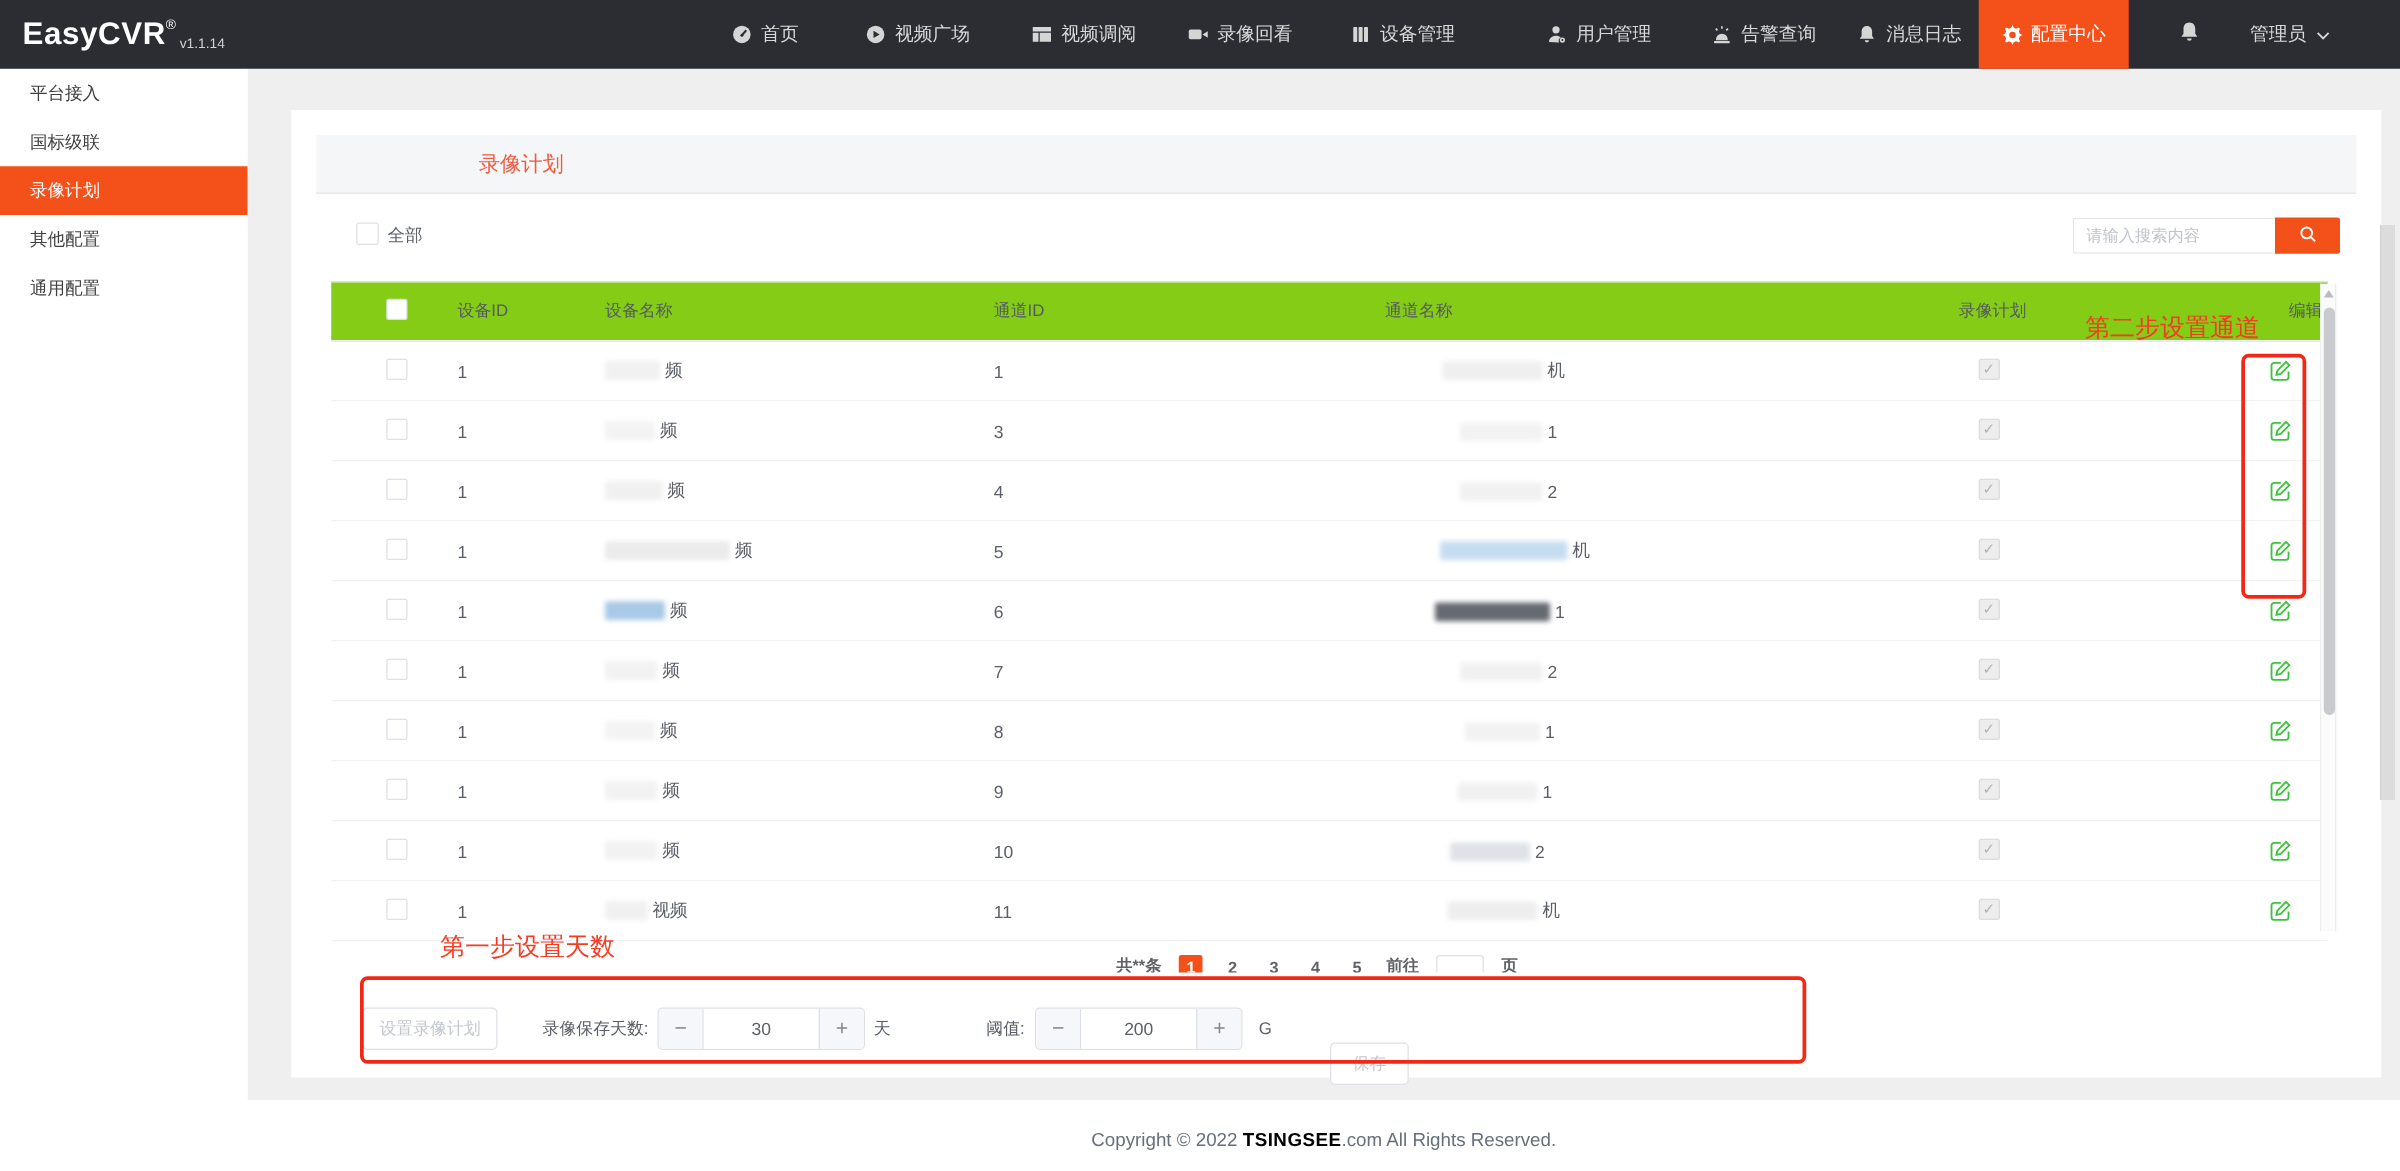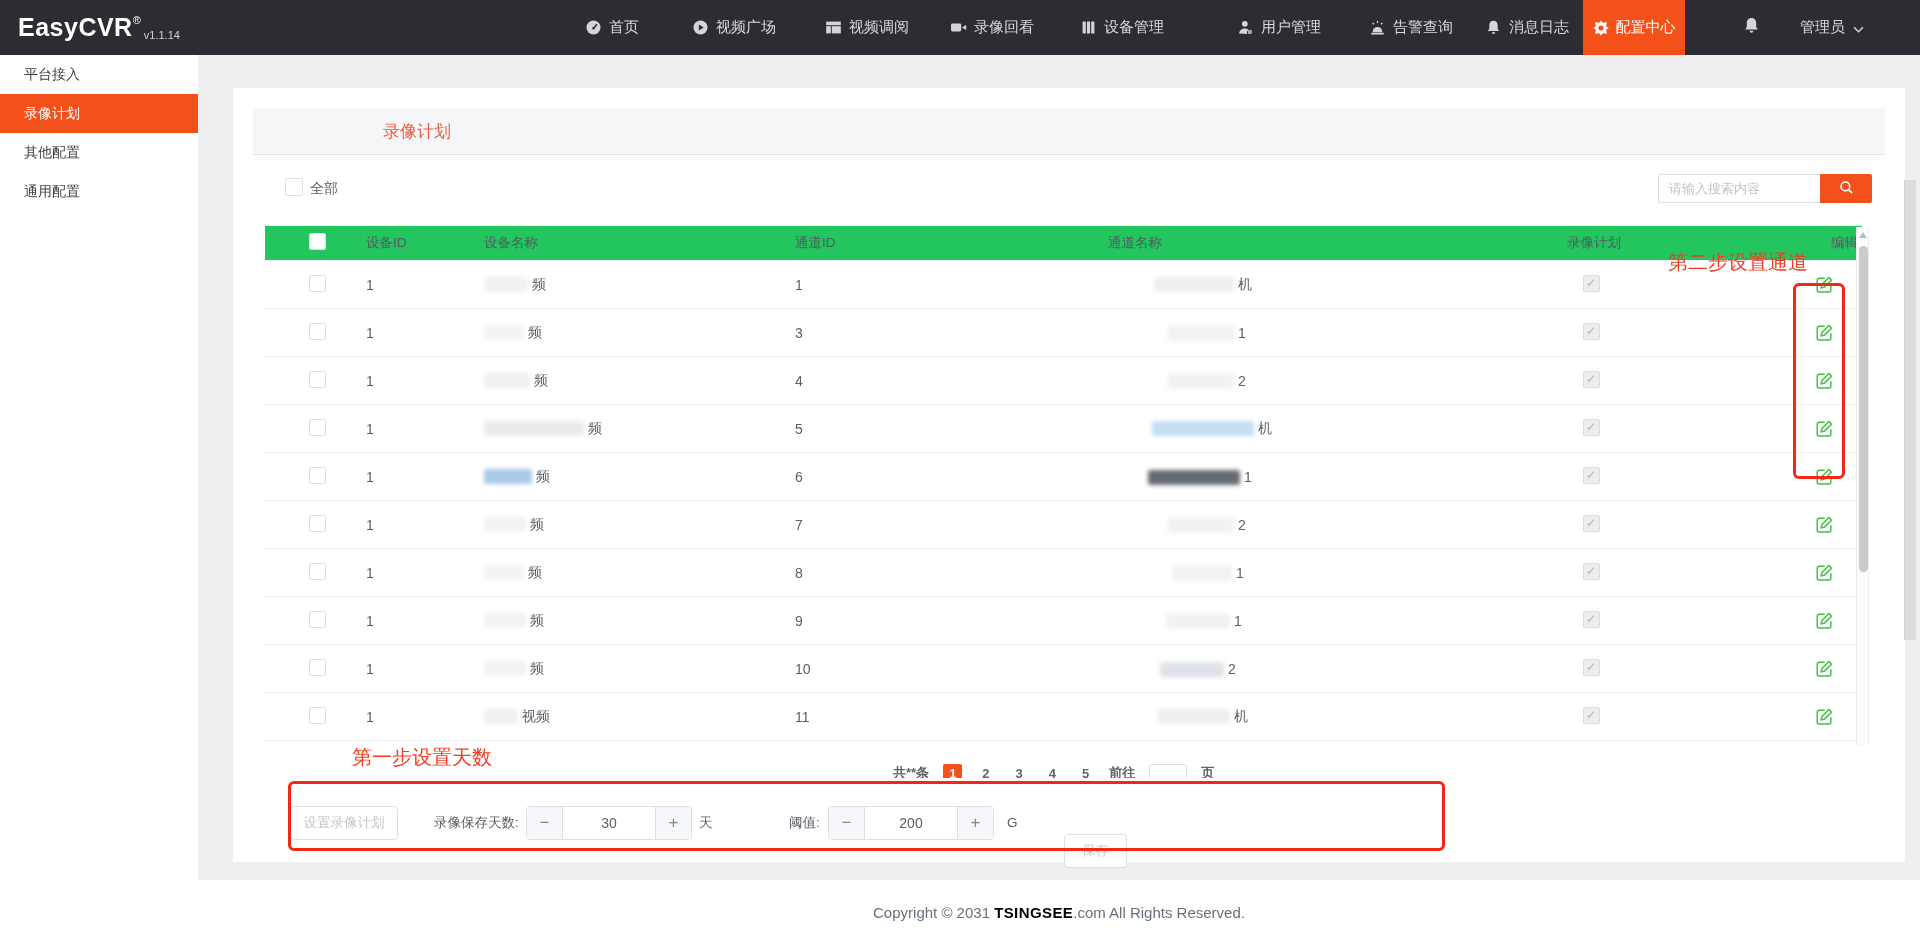--- a/index.html
+++ b/index.html
@@ -41,22 +41,22 @@
   .toolbar-cb { position:absolute; left:52px; top:90px; }
   .toolbar-label { position:absolute; left:77px; top:91px; font-size:14px; color:#5a5e66; line-height:18px; }
   .search-input { position:absolute; left:1425px; top:86px; width:162px; height:29px; border:1px solid #dcdfe6;
                   border-right:none; border-radius:2px 0 0 2px; padding:0 10px; font-size:13px; color:#333; outline:none; }
   .search-input::placeholder { color:#bfc4cc; }
   .search-btn { position:absolute; left:1587px; top:86px; width:52px; height:29px; background:#f4501a; border:none;
                 border-radius:0 2px 2px 0; cursor:pointer; display:flex; align-items:center; justify-content:center; }
 
   
   .table { position:absolute; left:32px; top:137px; width:1597px; }
-  .thead { display:flex; align-items:center; height:36px; border-top:1px solid #ebeef5; border-bottom:1px solid #ebeef5;
-           background:#22c55e; font-size:13.5px; color:#555a61; }
+  .thead { display:flex; align-items:center; height:48px; border-top:1px solid #ebeef5; border-bottom:1px solid #ebeef5;
+           background:#84cc16; font-size:13.5px; color:#555a61; }
   .trow { display:flex; align-items:center; height:48px; border-bottom:1px solid #f0f2f5; font-size:14px; color:#5a5e66; }
   .c1{width:75px; padding-left:44px;} .c2{width:130px; padding-left:26px;} .c3{width:310px; padding-left:14px;}
   .c4{width:313px; padding-left:15px;} .c5{width:472px; padding-left:15px;} .c6{width:200px;}
   .c7{flex:1; display:flex;}
   .thead .c6{padding-left:2px;} .trow .c6{padding-left:18px;}
   .thead .c7{justify-content:flex-end; padding-right:4px;}
   .trow .c7{padding-left:50px;}
   .chip { display:inline-block; height:15px; border-radius:2px; filter:blur(2.2px); vertical-align:middle; }
   .sfx { margin-left:4px; vertical-align:middle; }
   .edit-ic { cursor:pointer; display:inline-block; line-height:0; }
@@ -183,21 +183,21 @@
     </div>
     <div class="nav-item" style="left:1485px;">
       <span>
           <svg viewBox="0 0 17 17" width="17" height="17">
             <path d="M8.5 1.8c-2.7 0-4.2 2-4.2 4.6v3.4L2.8 12h11.4l-1.5-2.2V6.4c0-2.6-1.5-4.6-4.2-4.6z" fill="#d5d5d5"></path>
             <path d="M6.8 13.2a1.7 1.7 0 0 0 3.4 0z" fill="#d5d5d5"></path>
           </svg>
         </span>
       <span>消息日志</span>
     </div>
-    <div class="nav-item active" style="left:1583px; width:102px;">
+    <div class="nav-item active" style="left:1583px; width:120px;">
       <span>
           <svg viewBox="0 0 16 16" width="16" height="16">
             <path d="M8 0l1 2.2a6 6 0 0 1 1.8.75L13 2l1 1-.95 2.2A6 6 0 0 1 13.8 7L16 8l-2.2 1a6 6 0 0 1-.75 1.8L14 13l-1 1-2.2-.95a6 6 0 0 1-1.8.75L8 16l-1-2.2a6 6 0 0 1-1.8-.75L3 14l-1-1 .95-2.2A6 6 0 0 1 2.2 9L0 8l2.2-1a6 6 0 0 1 .75-1.8L2 3l1-1 2.2.95A6 6 0 0 1 7 2.2z" fill="#fff"></path>
             <circle cx="8" cy="8" r="2.6" fill="#f4501a"></circle>
           </svg>
         </span>
       <span>配置中心</span>
     </div>
     <div class="nav-bell" style="left:1742px;">
       <span><svg viewBox="0 0 17 17" width="19" height="19">
@@ -208,20 +208,21 @@
     <div class="nav-user" style="left:1800px;">
       <span>管理员</span>
       <span><svg viewBox="0 0 10 6" width="11" height="7">
             <path d="M1 1l4 4 4-4" stroke="#d5d5d5" stroke-width="1.4" fill="none"></path>
           </svg></span>
     </div>
   </header>
 
   <aside class="sidebar">
     <div class="side-item">平台接入</div>
+    <div class="side-item">国标级联</div>
     <div class="side-item active">录像计划</div>
     <div class="side-item">其他配置</div>
     <div class="side-item">通用配置</div>
   </aside>
 
   <div class="content-bg"></div>
 
   <div class="card">
     <div class="band">
       <div class="band-title">录像计划</div>
@@ -447,17 +448,17 @@
     <div class="in-scroll-thumb"></div>
   </div>
   <div class="out-scroll"></div>
 
   <div class="ann" style="left:1668px; top:249px;">第二步设置通道</div>
   <div class="red-box" style="left:1793px; top:283px; width:52px; height:196px;"></div>
   <div class="ann" style="left:352px; top:744px;">第一步设置天数</div>
   <div class="red-box" style="left:288px; top:781px; width:1157px; height:70px;"></div>
 
   <div class="footer">
-    <span>Copyright © 2031 </span><span class="brand">TSINGSEE</span><span>.com All Rights Reserved.</span>
+    <span>Copyright © 2022 </span><span class="brand">TSINGSEE</span><span>.com All Rights Reserved.</span>
   </div>
 
 
 </div>
 
 </body></html>

